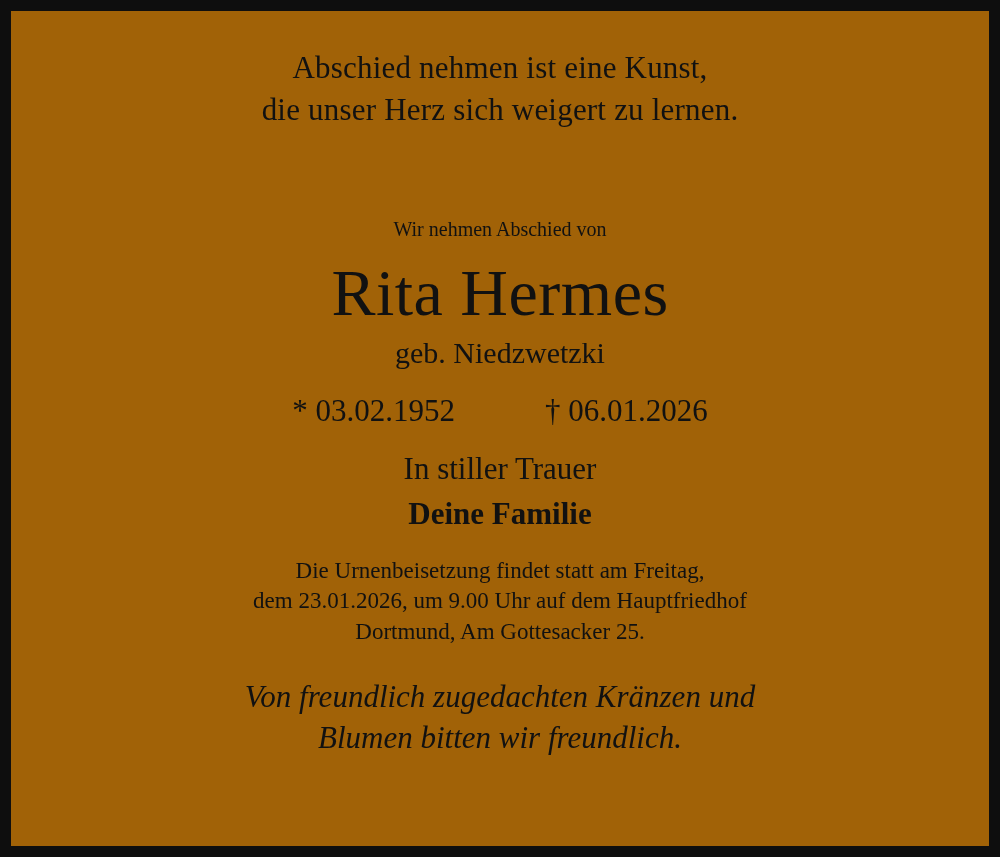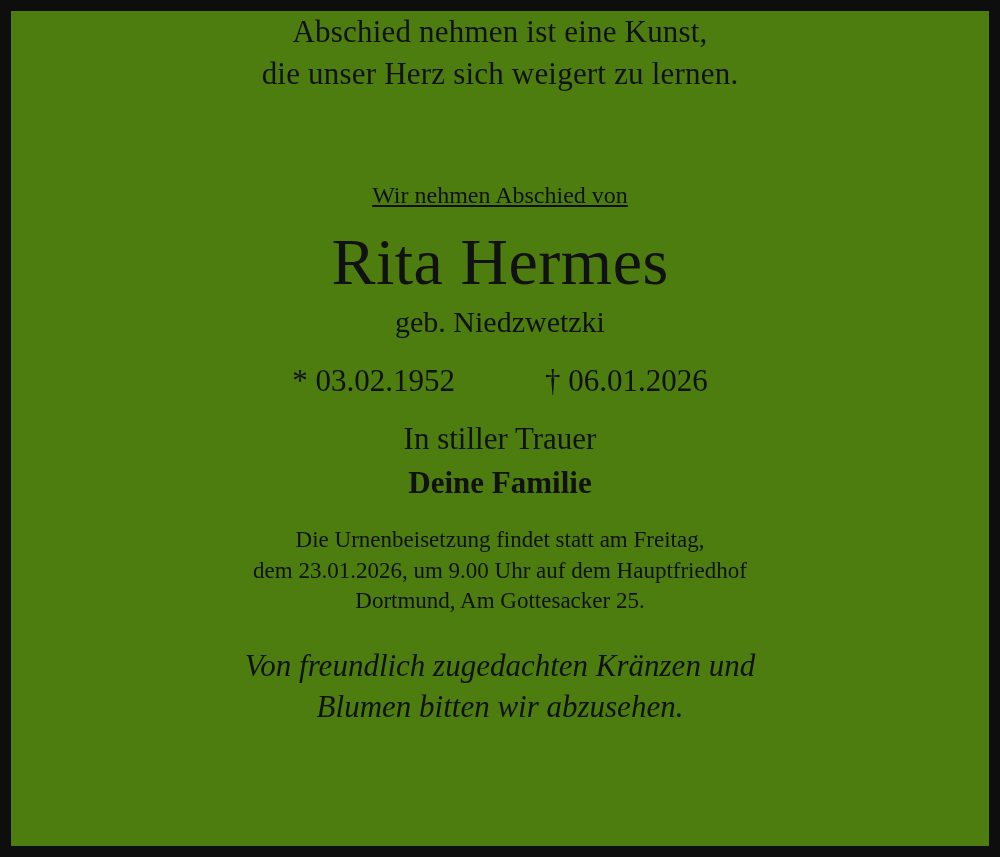--- a/index.html
+++ b/index.html
@@ -12,43 +12,43 @@
     height: 857px;
     overflow: hidden;
     font-family: "Liberation Serif", serif;
     color: #111111;
   }
   .obituary-frame {
     box-sizing: border-box;
     width: 1000px;
     height: 857px;
     border: 11px solid #0e0e0e;
-    background: #4d7c0f;
+    background: #a16207;
     display: flex;
     flex-direction: column;
     align-items: center;
+    padding-top: 36px;
   }
   .block {
     width: 100%;
     text-align: center;
   }
   .line {
     display: block;
     white-space: pre;
   }
   .quote {
     font-size: 31px;
     line-height: 1.34;
     letter-spacing: 0.2px;
   }
   .spacer-1 { height: 86px; }
   .intro {
-    font-size: 24px;
+    font-size: 20px;
     line-height: 1.3;
-    text-decoration: underline;
   }
   .name {
     font-size: 66px;
     font-weight: normal;
     line-height: 1.18;
     letter-spacing: 0.5px;
     margin-top: 12px;
   }
   .maiden {
     font-size: 30px;
@@ -115,16 +115,16 @@
   <div class="block ceremony">
     <span class="line">Die Urnenbeisetzung findet statt am Freitag,</span>
     <span class="line">dem 23.01.2026, um 9.00 Uhr auf dem Hauptfriedhof</span>
     <span class="line">Dortmund, Am Gottesacker 25.</span>
   </div>
 
   <div class="spacer-2"></div>
 
   <div class="block closing">
     <span class="line">Von freundlich zugedachten Kränzen und</span>
-    <span class="line">Blumen bitten wir abzusehen.</span>
+    <span class="line">Blumen bitten wir freundlich.</span>
   </div>
 
 </div>
 
 </body></html>

